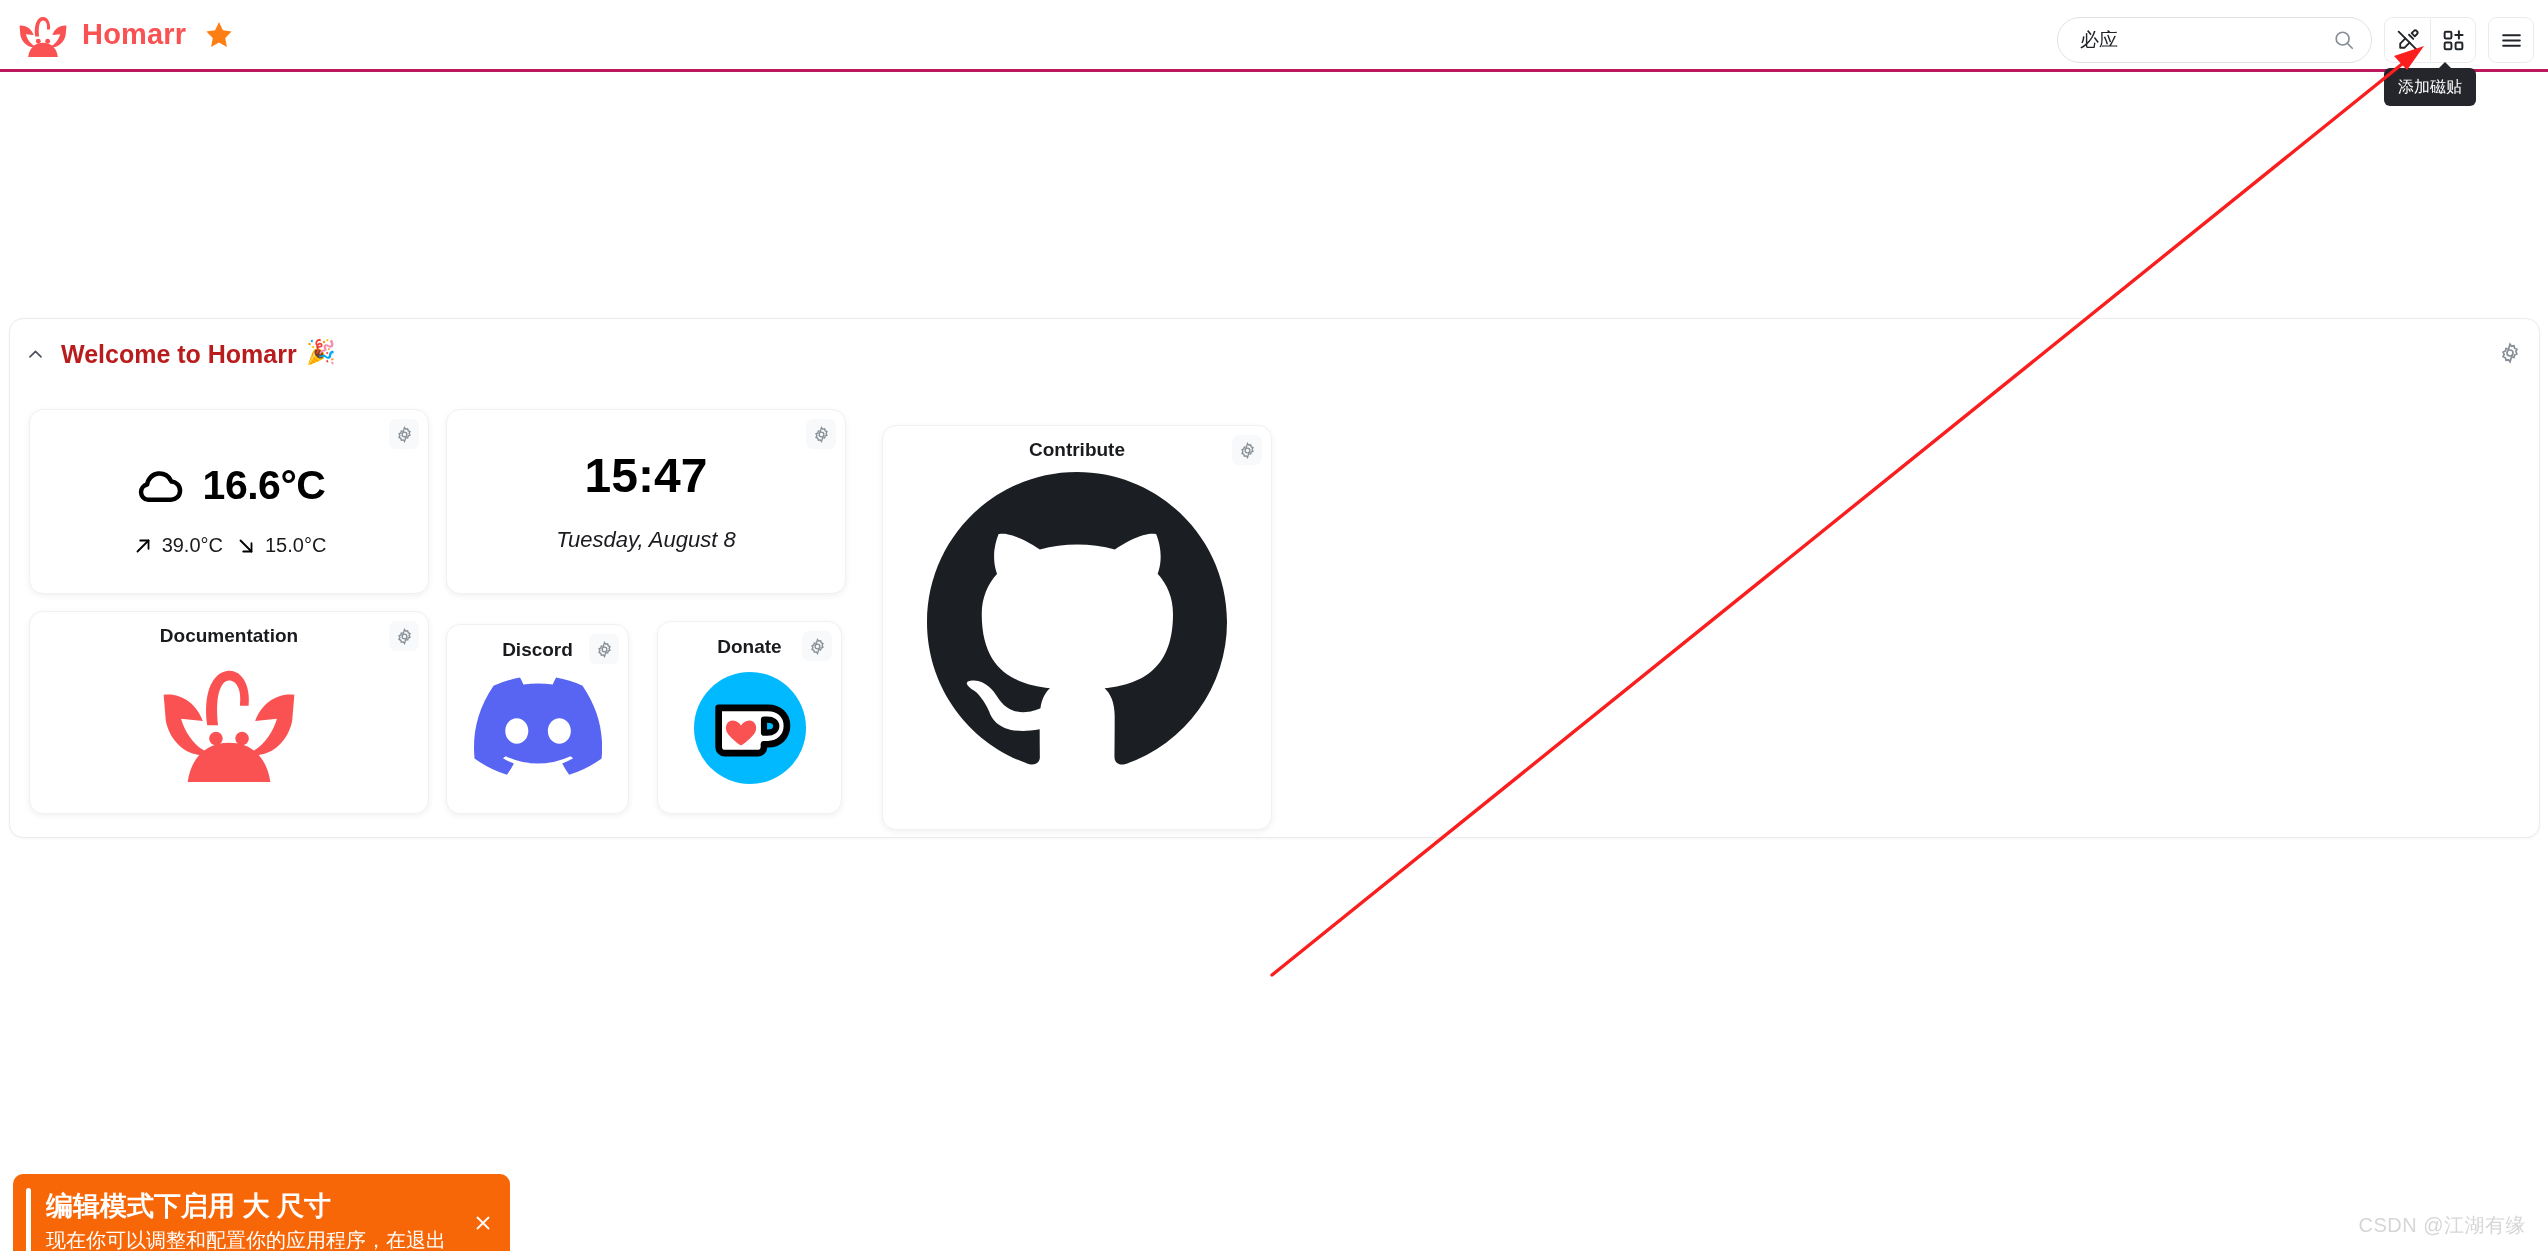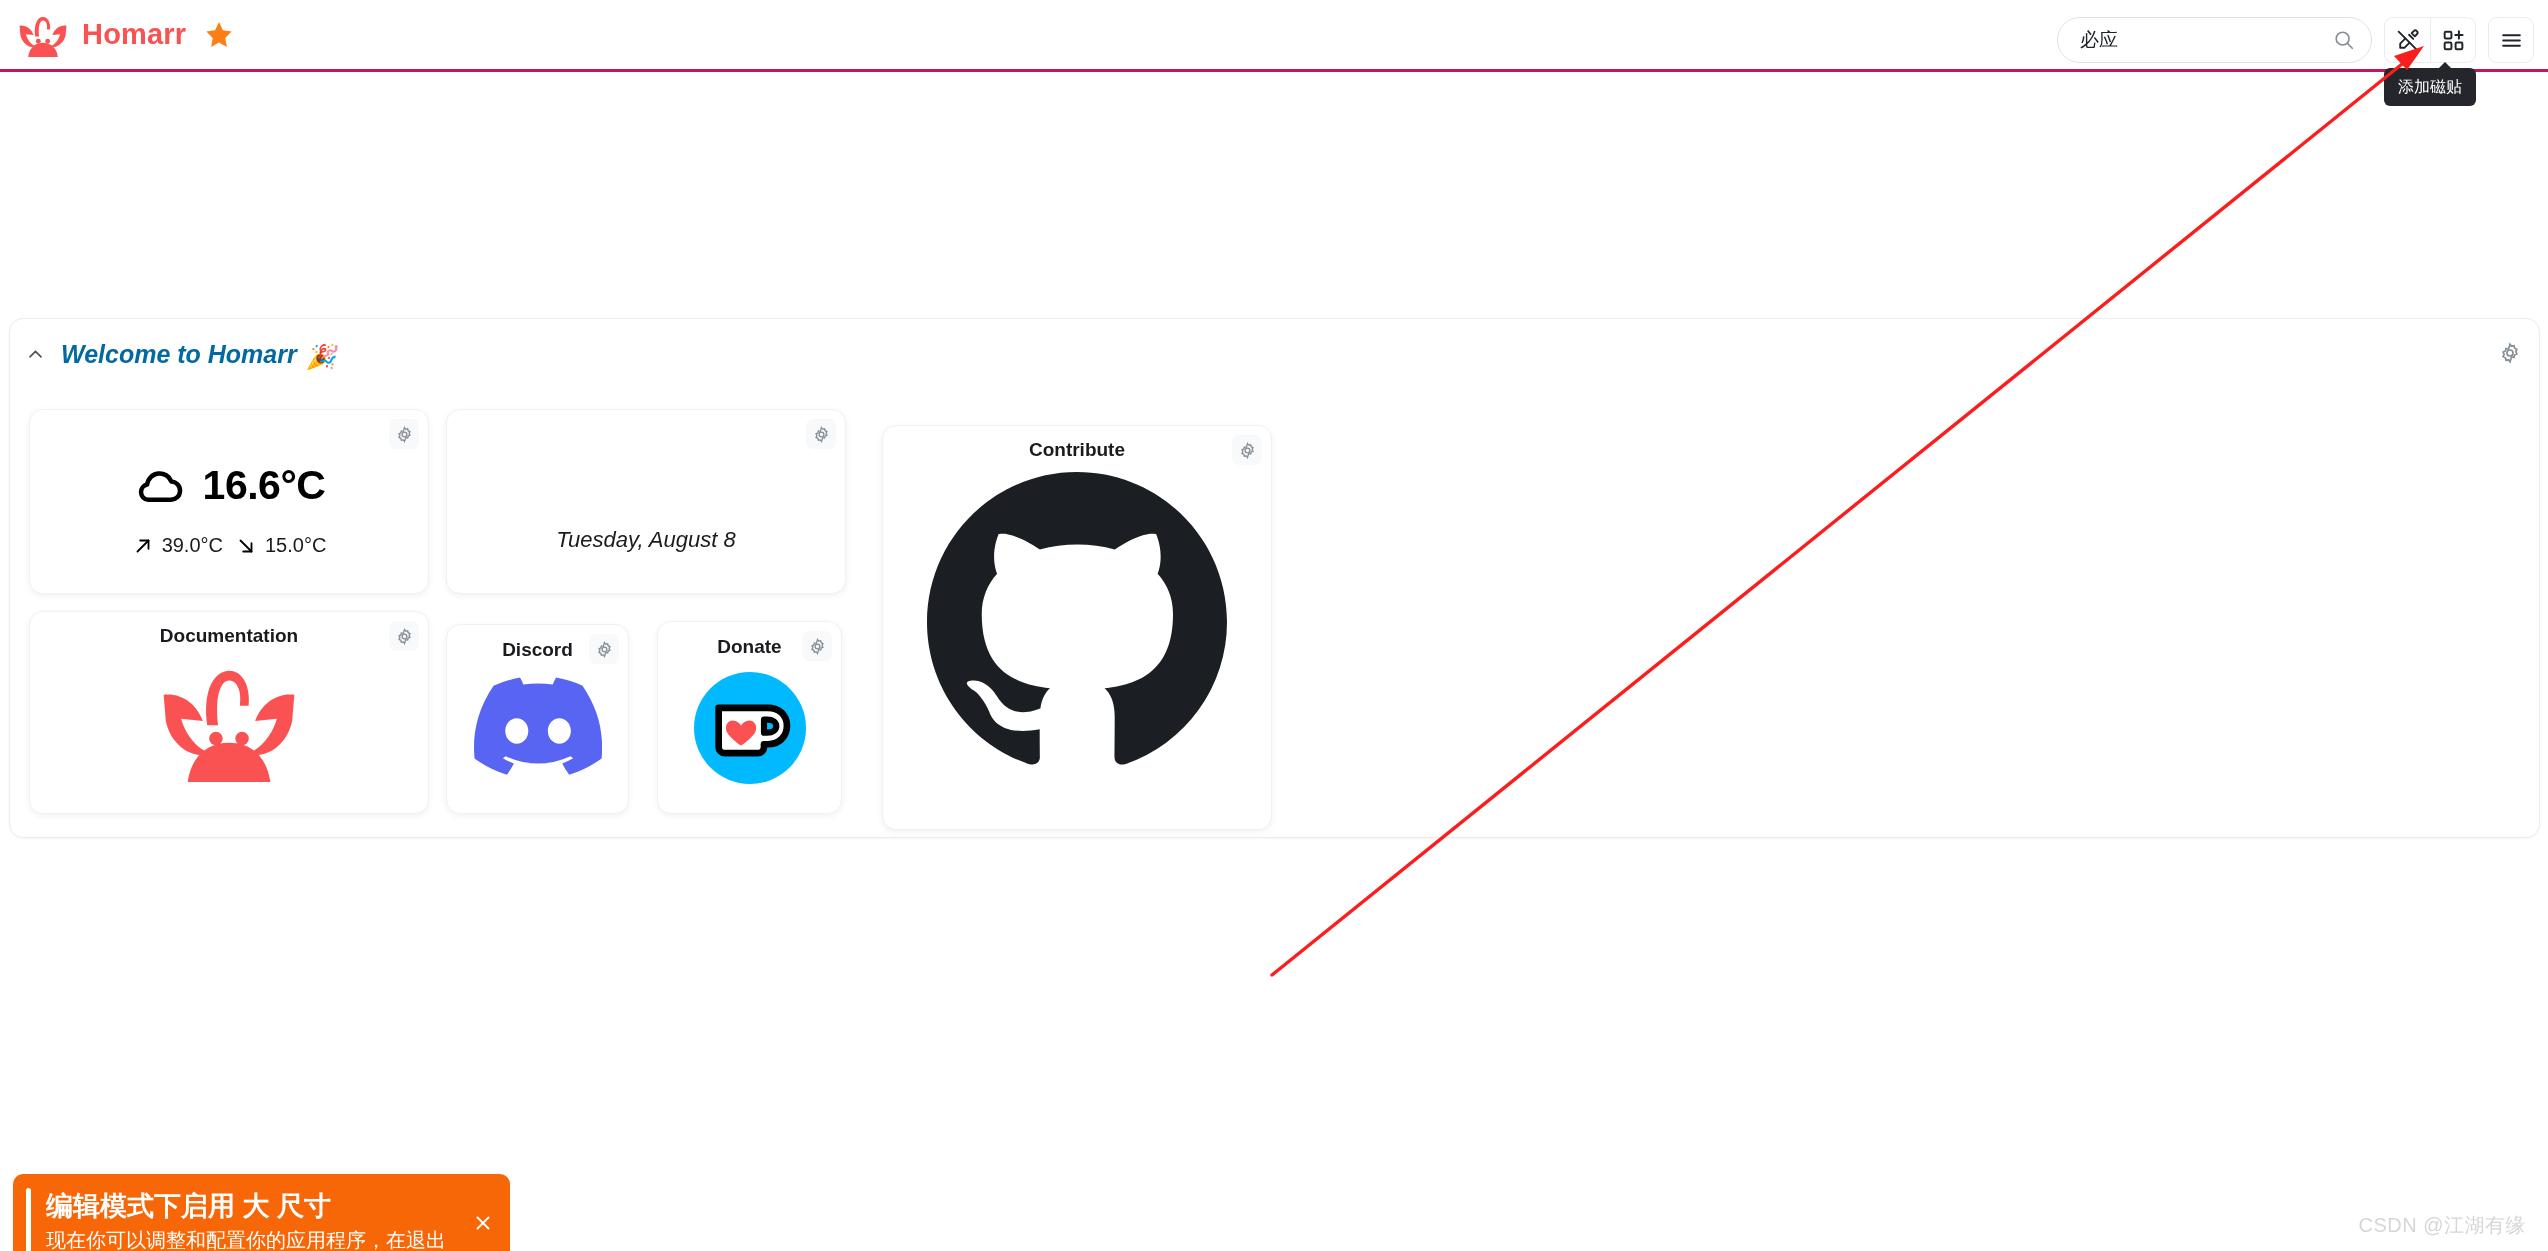--- a/index.html
+++ b/index.html
@@ -91,22 +91,22 @@
     border: 1px solid #ececec;
     border-radius: 14px;
     box-shadow: 0 1px 3px rgba(0,0,0,.045);
   }
   .section-head {
     position: absolute; left: 16px; top: 21px;
     display: flex; align-items: center; gap: 16px;
   }
   .chevron-up { width: 19px; height: 19px; color: #495057; display:block; }
   .section-title {
-    font-size: 25px; font-weight: 700; color: #0369a1;
-    display: flex; align-items: flex-end; gap: 10px; font-style: italic;
+    font-size: 25px; font-weight: 700; color: #b91c1c;
+    display: flex; align-items: flex-start; gap: 10px;
   }
   .party-emoji { font-size: 24px; line-height: 1; }
   .section-gear {
     position: absolute; right: 17px; top: 22px;
     width: 24px; height: 24px; color: #868e96; cursor: pointer;
   }
 
   
   .tiles { position: absolute; left: 19px; top: 90px; }
 
@@ -359,20 +359,21 @@
       </div>
     </div>
 
     <div class="tile t-clock">
       <div class="tile-gear">
         <svg viewBox="0 0 24 24" fill="none" stroke="currentColor" stroke-width="1.7" aria-hidden="true">
           <circle cx="12" cy="12" r="3"></circle>
           <path d="M12 3.2l1.5 2 2.5-.5.6 2.5 2.3 1.1-1.1 2.3 1.1 2.3-2.3 1.1-.6 2.5-2.5-.5L12 20.8l-1.5-2-2.5.5-.6-2.5-2.3-1.1 1.1-2.3-1.1-2.3 2.3-1.1.6-2.5 2.5.5z"></path>
         </svg>
       </div>
+      <div class="clock-time">15:47</div>
       <div class="clock-date">Tuesday, August 8</div>
     </div>
 
     <div class="tile t-github">
       <div class="tile-gear">
         <svg viewBox="0 0 24 24" fill="none" stroke="currentColor" stroke-width="1.7" aria-hidden="true">
           <circle cx="12" cy="12" r="3"></circle>
           <path d="M12 3.2l1.5 2 2.5-.5.6 2.5 2.3 1.1-1.1 2.3 1.1 2.3-2.3 1.1-.6 2.5-2.5-.5L12 20.8l-1.5-2-2.5.5-.6-2.5-2.3-1.1 1.1-2.3-1.1-2.3 2.3-1.1.6-2.5 2.5.5z"></path>
         </svg>
       </div>

